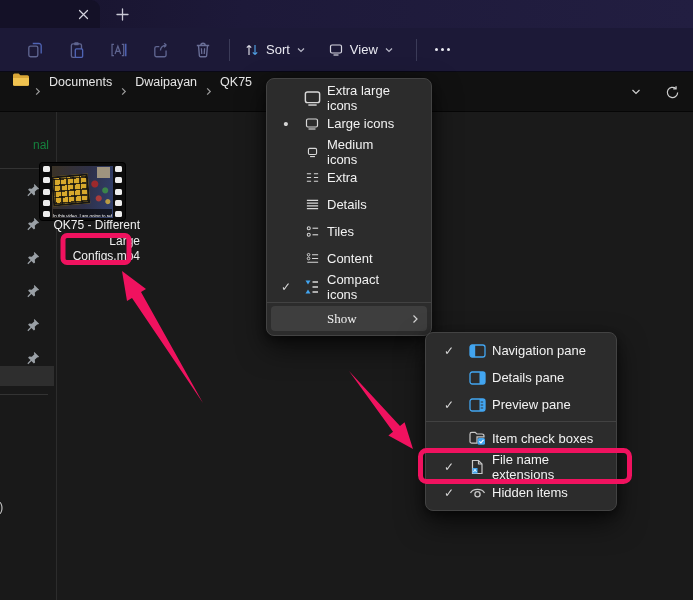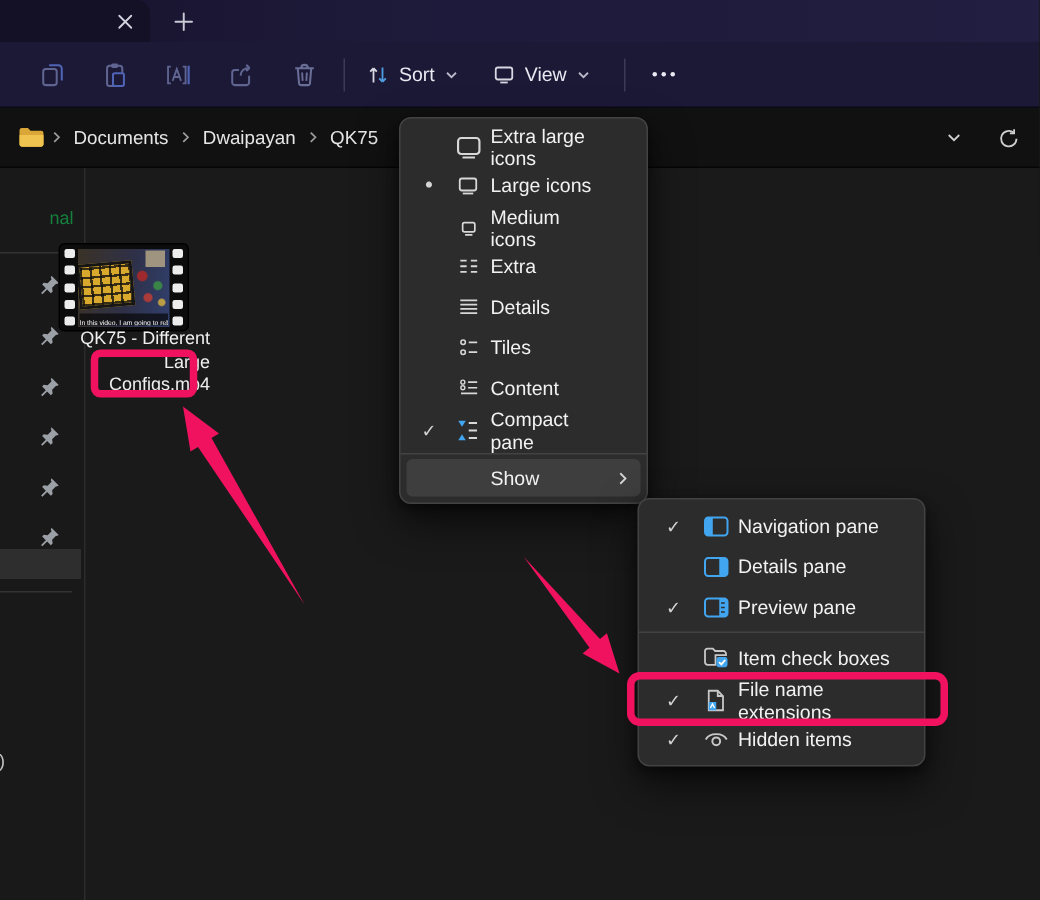--- a/index.html
+++ b/index.html
@@ -34,21 +34,21 @@
   .dropbtn { display:flex; align-items:center; gap:6px; height:30px; padding:0 8px;
     border-radius:5px; margin-left:6px; flex:0 0 auto; }
   .dropbtn .lbl { font-size:13px; color:#e9e9f1; }
   .morebtn { display:flex; align-items:center; gap:3px; height:30px; padding:0 10px;
     margin-left:8px; border-radius:5px; }
   .dot { width:3px; height:3px; border-radius:50%; background:#e9e9f1; }
 
   
   .addressbar { position:absolute; left:0; top:72px; width:693px; height:40px;
     background:#111111; border-bottom:1px solid #060606;
-    display:flex; align-items:center; }
+    display:flex; }
   .crumb { font-size:12.5px; color:#e6e6e6; padding:3px 4px; border-radius:3px; }
   .crumb-sep { margin:0 3px; display:flex; align-items:center; }
   .addr-right { position:absolute; right:10px; top:0; height:40px; display:flex; align-items:center; gap:14px; }
   .addr-ctl { width:22px; height:22px; display:flex; align-items:center; justify-content:center; border-radius:4px; }
 
   
   .content { position:absolute; left:0; top:112px; width:693px; height:488px; background:#1a1a1a; }
   .navstrip { position:absolute; left:0; top:0; width:57px; height:488px;
     background:#191919; border-right:1px solid #2c2c2c; overflow:hidden; }
   .nav-partial-top { position:absolute; left:33px; top:26px; font-size:12px; color:#15803d; }
@@ -363,24 +363,24 @@
   </div>
   <div class="mrow">
     <span class="mark">✓</span>
     <span class="micon">
       <svg width="16" height="16" viewBox="0 0 16 16">
           <path d="M8.5 3 H14 M8.5 8 H14 M8.5 13 H14" stroke="#d8d8d8" stroke-width="1.3"></path>
           <path d="M1.5 1.5 H6.5 L4 5.5 Z" fill="#42a5f0"></path>
           <path d="M1.5 14.5 H6.5 L4 10.5 Z" fill="#42a5f0"></path>
         </svg>
     </span>
-    <span>Compact pane</span>
+    <span>Compact icons</span>
   </div>
   <div class="msep"></div>
-  <div class="mrow hover" style="height:25px;">
+  <div class="mrow hover" style="height:25px;font-family:Liberation Serif, serif;">
     <span class="mark"></span>
     <span class="micon"></span>
     <span>Show</span>
     <span class="chev-right">
       <svg width="10" height="10" viewBox="0 0 10 10">
           <path d="M3.5 1.5 L7 5 L3.5 8.5" fill="none" stroke="#d4d4d4" stroke-width="1.2"></path>
         </svg>
     </span>
   </div>
 </div>

